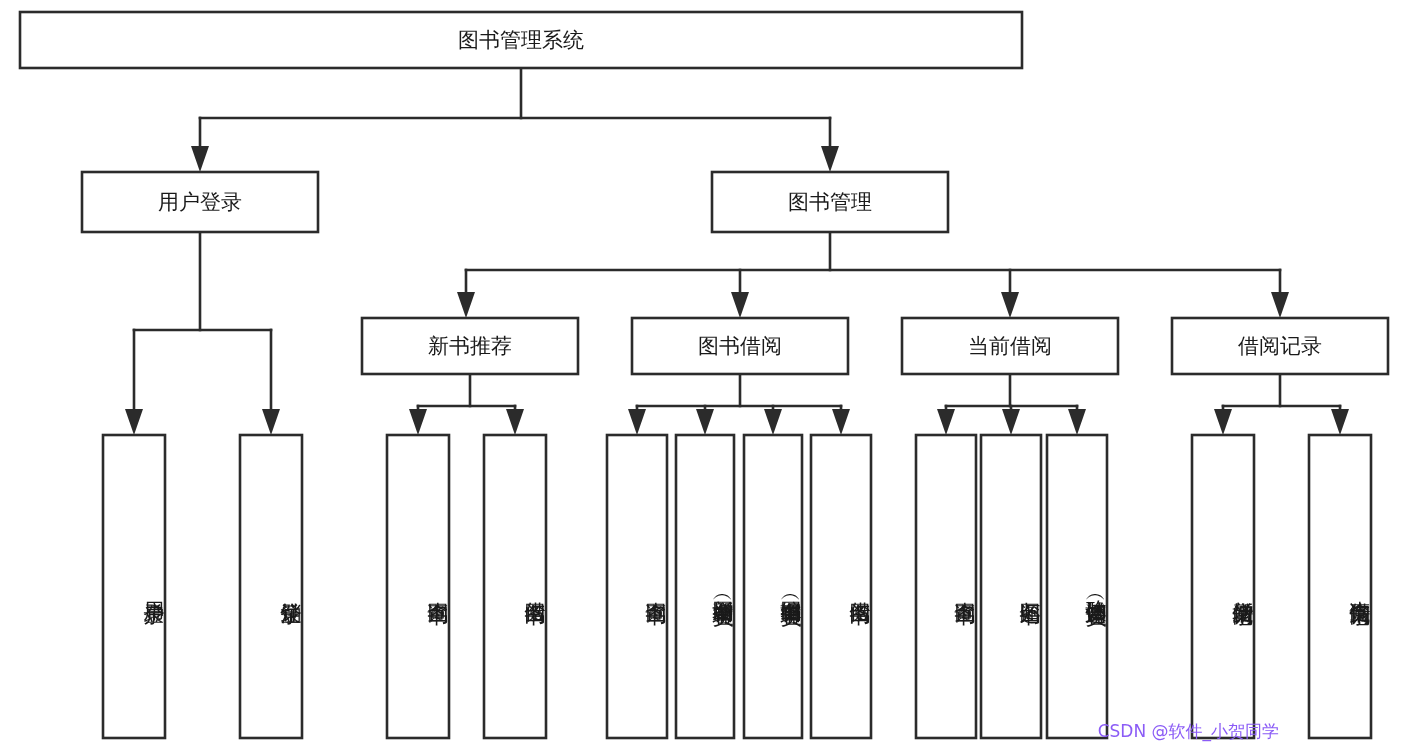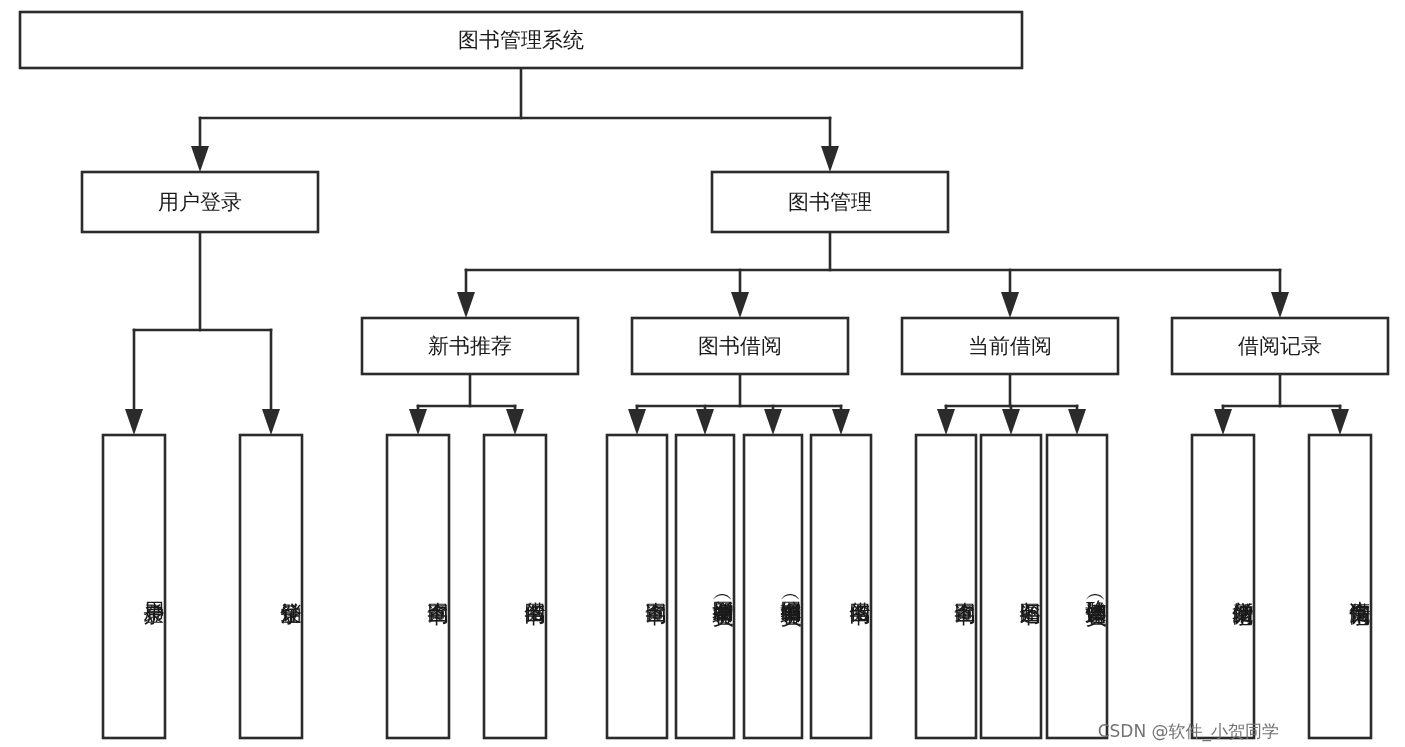--- a/index.html
+++ b/index.html
@@ -60,21 +60,21 @@
     white-space: nowrap;
     text-align: center;
     pointer-events: none;
   }
   .watermark {
     position: absolute;
     right: 12px;
     bottom: 4px;
     font-family: "DejaVu Sans", "Liberation Sans", sans-serif;
     font-size: 17px;
-    color: #737373;
+    color: #8b5cf6;
     white-space: nowrap;
   }
 </style>
 </head>
 <body>
 
 <div id="diagram-root">
 
   <svg class="flow" viewBox="0 0 1405 747">
 

